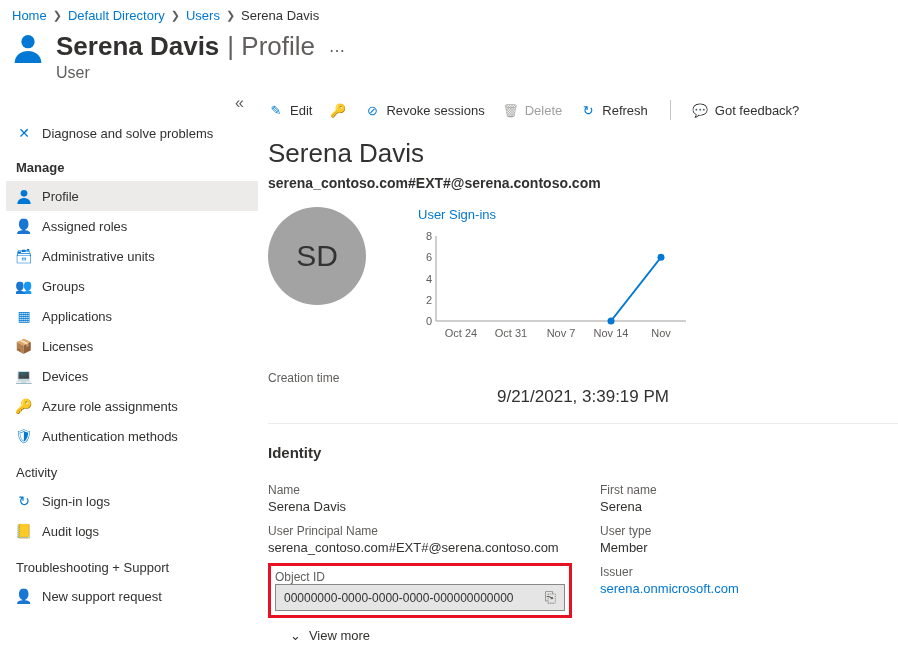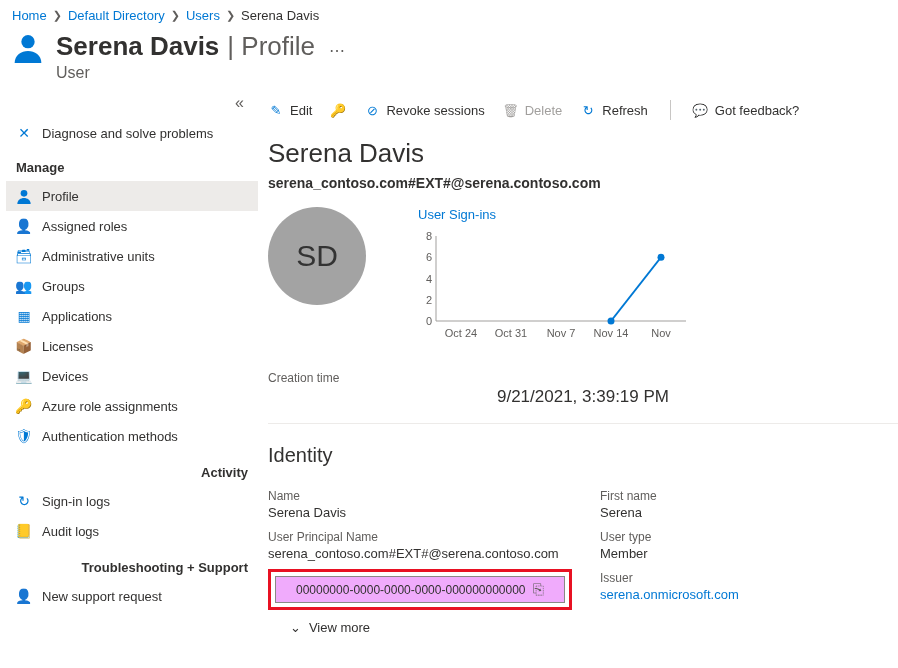--- a/index.html
+++ b/index.html
@@ -32,21 +32,21 @@
   .layout { display:flex; }
   .sidebar { width:258px; padding:0 0 0 6px; }
   .collapse { text-align:right; color:#605e5c; font-size:16px; padding:2px 14px 6px; cursor:pointer;}
   .nav-item {
     display:flex; align-items:center; gap:10px;
     padding:7px 10px; cursor:pointer; font-size:13px;
   }
   .nav-item.selected { background:#edebe9; }
   .nav-item .ico { width:16px; height:16px; display:flex; align-items:center; justify-content:center; font-size:14px;}
   .nav-heading { font-weight:600; padding:12px 10px 6px; font-size:13px;}
-  .nav-heading.sub { font-weight:700; padding-top:14px;text-align:right;}
+  .nav-heading.sub { font-weight:400; padding-top:14px;}
 
   
   .main { flex:1; padding:4px 0 0 10px; overflow:hidden;}
   .toolbar { display:flex; align-items:center; gap:18px; padding:4px 0 8px; font-size:13px; }
   .toolbar .tbtn { display:flex; align-items:center; gap:6px; cursor:pointer; }
   .toolbar .ico { width:16px; height:16px; display:flex; align-items:center; justify-content:center; color:#0078d4;}
   .toolbar .tbtn.disabled { color:#a19f9d; }
   .toolbar .tbtn.disabled .ico { color:#a19f9d; }
   .toolbar .divider { width:1px; height:20px; background:#c8c6c4; margin:0 4px;}
   .main h2 { font-size:26px; font-weight:400; margin:10px 0 6px; }
@@ -59,30 +59,30 @@
   .chart text { font-size:11px; fill:#605e5c; }
   .chart .axis { stroke:#a19f9d; stroke-width:1;}
   .chart .series { stroke:#0078d4; stroke-width:2; fill:none;}
   .chart .pt { fill:#0078d4;}
 
   .meta-label { font-size:12px; color:#605e5c; margin-top:22px; margin-bottom:2px;}
   .meta-val { font-size:17px;text-align:center; }
 
   hr { border:none; border-top:1px solid #edebe9; margin:16px 0 12px;}
 
-  h3 { font-size:20px; font-weight:400; margin-bottom:12px;margin-top:20px;}
+  h3 { font-size:15px; font-weight:700; margin-bottom:12px;margin-top:20px;}
   .grid { display:flex; gap:32px; }
   .col { min-width:300px;}
   .field-label { font-size:12px; color:#605e5c; margin-top:10px;}
   .field-val { font-size:13px; margin-top:2px;}
   .highlight-box {
     border:3px solid #e81123; padding:4px; display:inline-block; margin-top:8px;
   }
   .copybox {
-    border:1px solid #8a8886; background:#f0abfc; padding:4px 20px; width:290px;
+    border:1px solid #8a8886; background:#e5e5e5; padding:4px 8px; width:290px;
     display:flex; align-items:center; justify-content:space-between; font-size:12px;
   }
   .copy-ico { color:#605e5c; cursor:pointer; font-size:14px;}
   .viewmore { display:flex; align-items:center; gap:8px; margin:10px 0 0 22px; font-size:13px; cursor:pointer;}
 </style>
 </head>
 <body>
 
 <div class="crumbs">
   <a href="#">Home</a>
@@ -245,20 +245,21 @@
     <h3>Identity</h3>
     <div class="grid">
       <div class="col">
         <div class="field-label">Name</div>
         <div class="field-val">Serena Davis</div>
 
         <div class="field-label">User Principal Name</div>
         <div class="field-val">serena_contoso.com#EXT#@serena.contoso.com</div>
 
         <div class="highlight-box">
+          <div class="field-label" style="margin-top:0">Object ID</div>
           <div class="copybox">
             <span>00000000-0000-0000-0000-000000000000</span>
             <span class="copy-ico">⎘</span>
           </div>
         </div>
       </div>
       <div class="col">
         <div class="field-label">First name</div>
         <div class="field-val">Serena</div>
 

